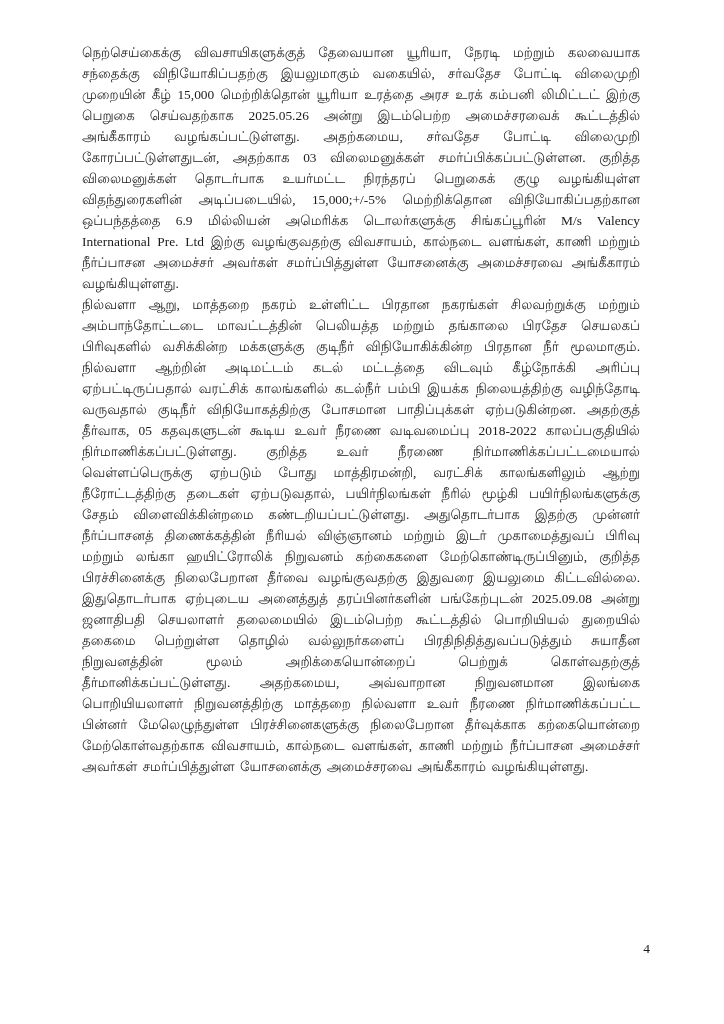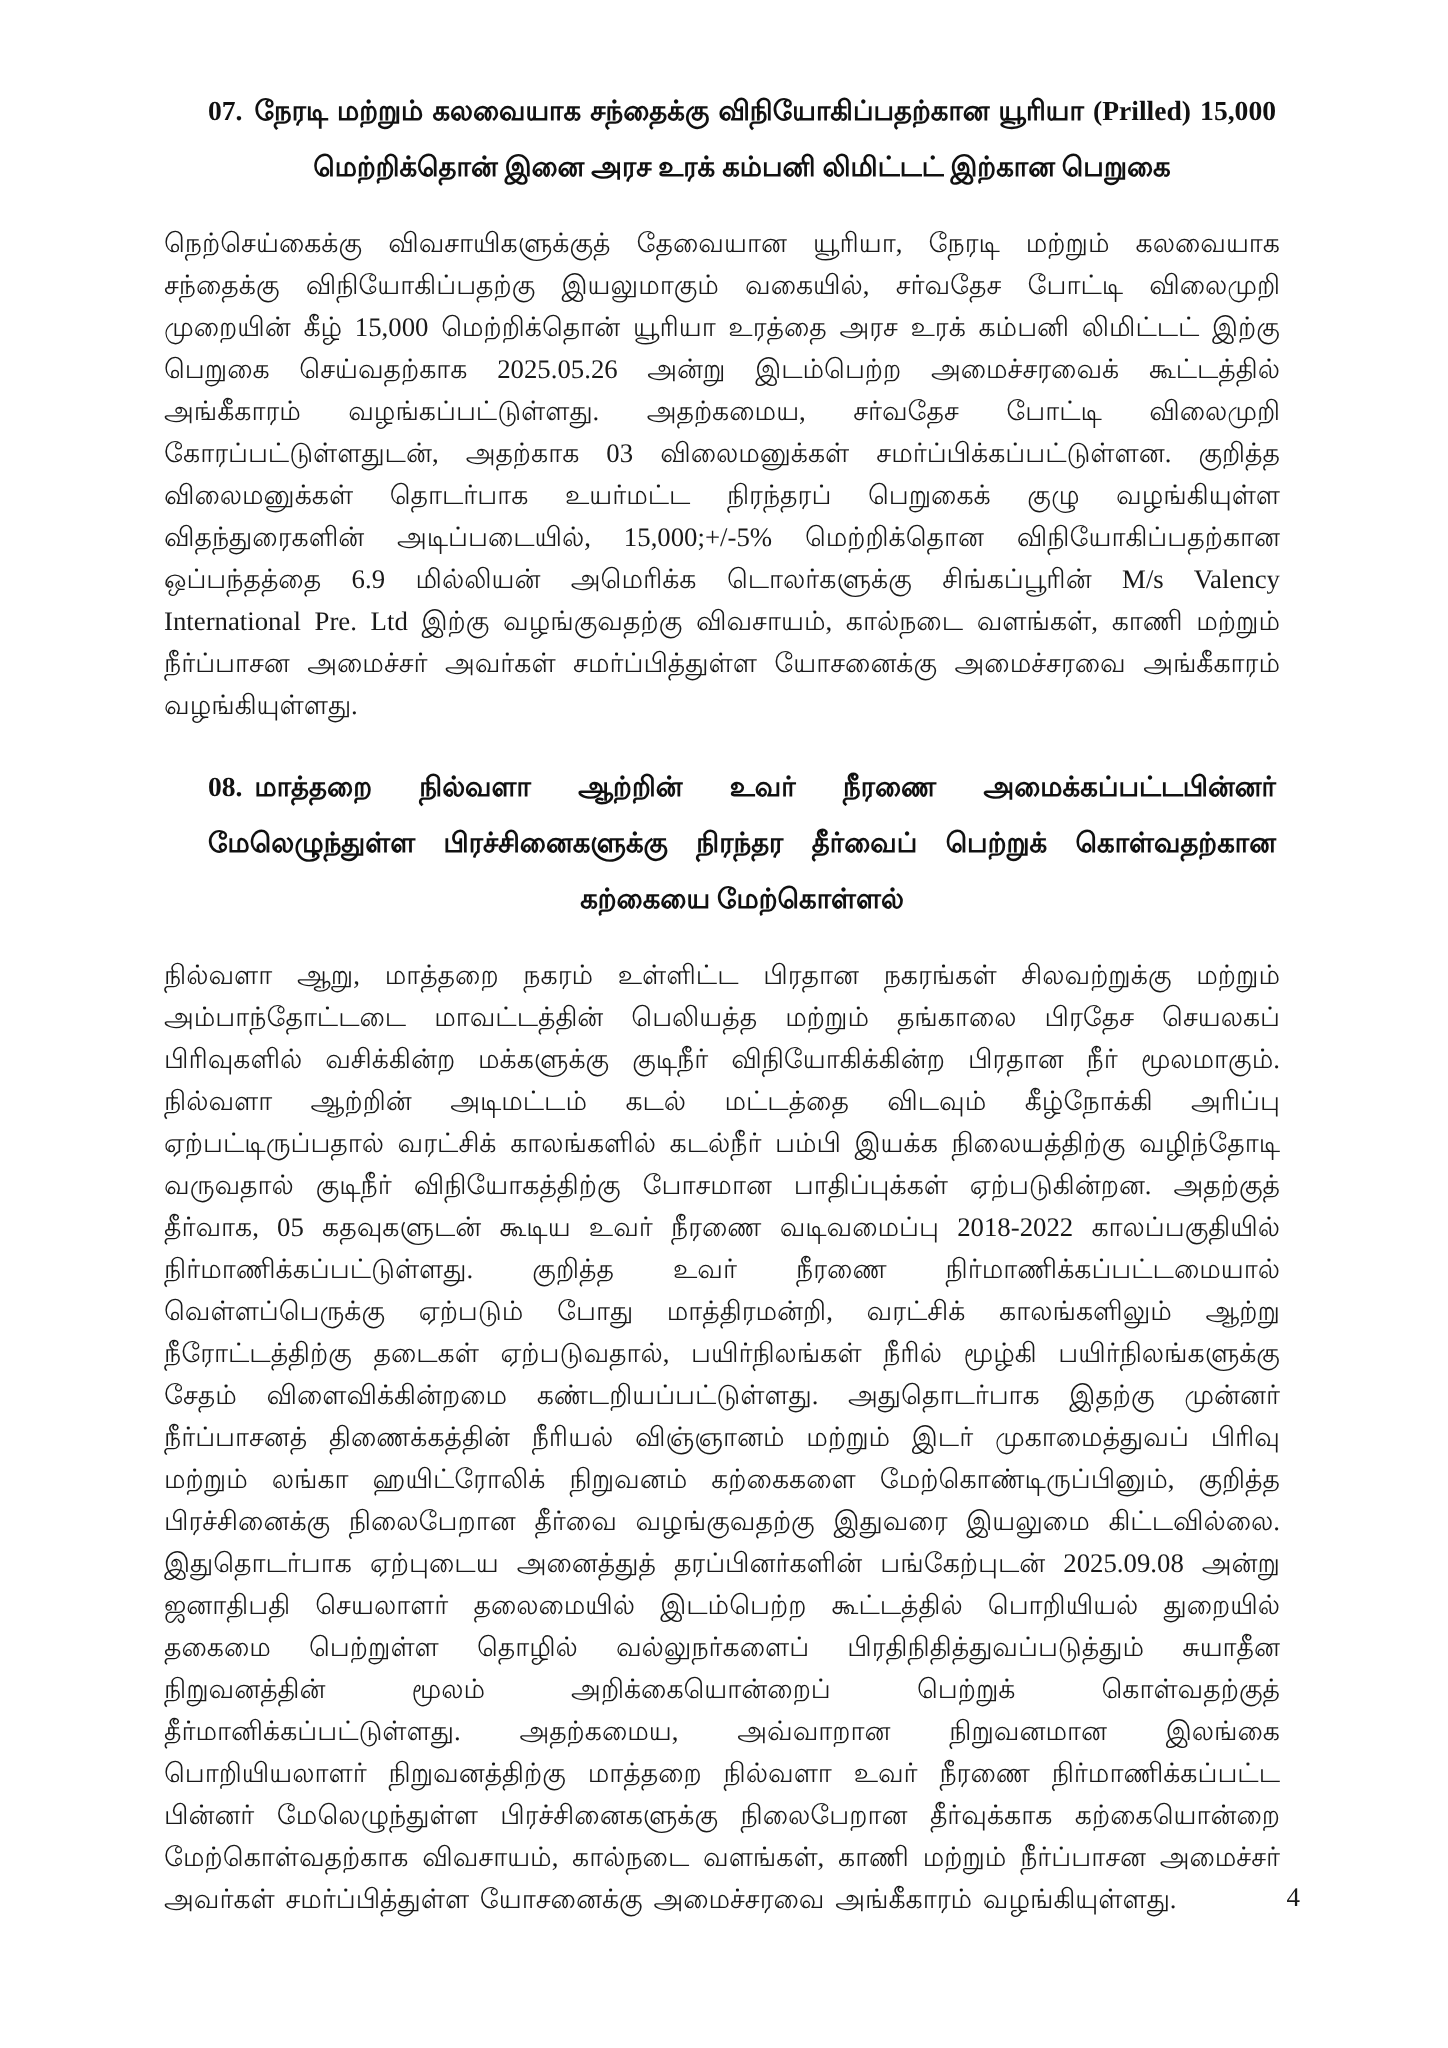--- a/index.html
+++ b/index.html
@@ -50,24 +50,22 @@
     font-size: 13.5px;
     color: #1a1a1a;
   }
 </style>
 </head>
 <body>
 
 <div class="page">
 
   <div class="section">
-    <p class="section-heading"><span class="heading-number">07.</span><span>நேரடி மற்றும் கலவையாக சந்தைக்கு விநியோகிப்பதற்கான யூரியா (Prilled) 15,000 மெற்றிக்தொன் இனை அரச உரக் கம்பனி லிமிட்டட் இற்கான பெறுகை</span></p>
     <p class="section-body">நெற்செய்கைக்கு விவசாயிகளுக்குத் தேவையான யூரியா, நேரடி மற்றும் கலவையாக சந்தைக்கு விநியோகிப்பதற்கு இயலுமாகும் வகையில், சர்வதேச போட்டி விலைமுறி முறையின் கீழ் 15,000 மெற்றிக்தொன் யூரியா உரத்தை அரச உரக் கம்பனி லிமிட்டட் இற்கு பெறுகை செய்வதற்காக 2025.05.26 அன்று இடம்பெற்ற அமைச்சரவைக் கூட்டத்தில் அங்கீகாரம் வழங்கப்பட்டுள்ளது. அதற்கமைய, சர்வதேச போட்டி விலைமுறி கோரப்பட்டுள்ளதுடன், அதற்காக 03 விலைமனுக்கள் சமர்ப்பிக்கப்பட்டுள்ளன. குறித்த விலைமனுக்கள் தொடர்பாக உயர்மட்ட நிரந்தரப் பெறுகைக் குழு வழங்கியுள்ள விதந்துரைகளின் அடிப்படையில், 15,000;+/-5% மெற்றிக்தொன விநியோகிப்பதற்கான ஒப்பந்தத்தை 6.9 மில்லியன் அமெரிக்க டொலர்களுக்கு சிங்கப்பூரின் M/s Valency International Pre. Ltd இற்கு வழங்குவதற்கு விவசாயம், கால்நடை வளங்கள், காணி மற்றும் நீர்ப்பாசன அமைச்சர் அவர்கள் சமர்ப்பித்துள்ள யோசனைக்கு அமைச்சரவை அங்கீகாரம் வழங்கியுள்ளது.</p>
   </div>
 
   <div class="section">
-    <p class="section-heading"><span class="heading-number">08.</span><span>மாத்தறை நில்வளா ஆற்றின் உவர் நீரணை அமைக்கப்பட்டபின்னர் மேலெழுந்துள்ள பிரச்சினைகளுக்கு நிரந்தர தீர்வைப் பெற்றுக் கொள்வதற்கான கற்கையை மேற்கொள்ளல்</span></p>
     <p class="section-body">நில்வளா ஆறு, மாத்தறை நகரம் உள்ளிட்ட பிரதான நகரங்கள் சிலவற்றுக்கு மற்றும் அம்பாந்தோட்டடை மாவட்டத்தின் பெலியத்த மற்றும் தங்காலை பிரதேச செயலகப் பிரிவுகளில் வசிக்கின்ற மக்களுக்கு குடிநீர் விநியோகிக்கின்ற பிரதான நீர் மூலமாகும். நில்வளா ஆற்றின் அடிமட்டம் கடல் மட்டத்தை விடவும் கீழ்நோக்கி அரிப்பு ஏற்பட்டிருப்பதால் வரட்சிக் காலங்களில் கடல்நீர் பம்பி இயக்க நிலையத்திற்கு வழிந்தோடி வருவதால் குடிநீர் விநியோகத்திற்கு போசமான பாதிப்புக்கள் ஏற்படுகின்றன. அதற்குத் தீர்வாக, 05 கதவுகளுடன் கூடிய உவர் நீரணை வடிவமைப்பு 2018-2022 காலப்பகுதியில் நிர்மாணிக்கப்பட்டுள்ளது. குறித்த உவர் நீரணை நிர்மாணிக்கப்பட்டமையால் வெள்ளப்பெருக்கு ஏற்படும் போது மாத்திரமன்றி, வரட்சிக் காலங்களிலும் ஆற்று நீரோட்டத்திற்கு தடைகள் ஏற்படுவதால், பயிர்நிலங்கள் நீரில் மூழ்கி பயிர்நிலங்களுக்கு சேதம் விளைவிக்கின்றமை கண்டறியப்பட்டுள்ளது. அதுதொடர்பாக இதற்கு முன்னர் நீர்ப்பாசனத் திணைக்கத்தின் நீரியல் விஞ்ஞானம் மற்றும் இடர் முகாமைத்துவப் பிரிவு மற்றும் லங்கா ஹயிட்ரோலிக் நிறுவனம் கற்கைகளை மேற்கொண்டிருப்பினும், குறித்த பிரச்சினைக்கு நிலைபேறான தீர்வை வழங்குவதற்கு இதுவரை இயலுமை கிட்டவில்லை. இதுதொடர்பாக ஏற்புடைய அனைத்துத் தரப்பினர்களின் பங்கேற்புடன் 2025.09.08 அன்று ஜனாதிபதி செயலாளர் தலைமையில் இடம்பெற்ற கூட்டத்தில் பொறியியல் துறையில் தகைமை பெற்றுள்ள தொழில் வல்லுநர்களைப் பிரதிநிதித்துவப்படுத்தும் சுயாதீன நிறுவனத்தின் மூலம் அறிக்கையொன்றைப் பெற்றுக் கொள்வதற்குத் தீர்மானிக்கப்பட்டுள்ளது. அதற்கமைய, அவ்வாறான நிறுவனமான இலங்கை பொறியியலாளர் நிறுவனத்திற்கு மாத்தறை நில்வளா உவர் நீரணை நிர்மாணிக்கப்பட்ட பின்னர் மேலெழுந்துள்ள பிரச்சினைகளுக்கு நிலைபேறான தீர்வுக்காக கற்கையொன்றை மேற்கொள்வதற்காக விவசாயம், கால்நடை வளங்கள், காணி மற்றும் நீர்ப்பாசன அமைச்சர் அவர்கள் சமர்ப்பித்துள்ள யோசனைக்கு அமைச்சரவை அங்கீகாரம் வழங்கியுள்ளது.</p>
   </div>
 
   <div class="page-number">4</div>
 
 </div>
 
 </body></html>

